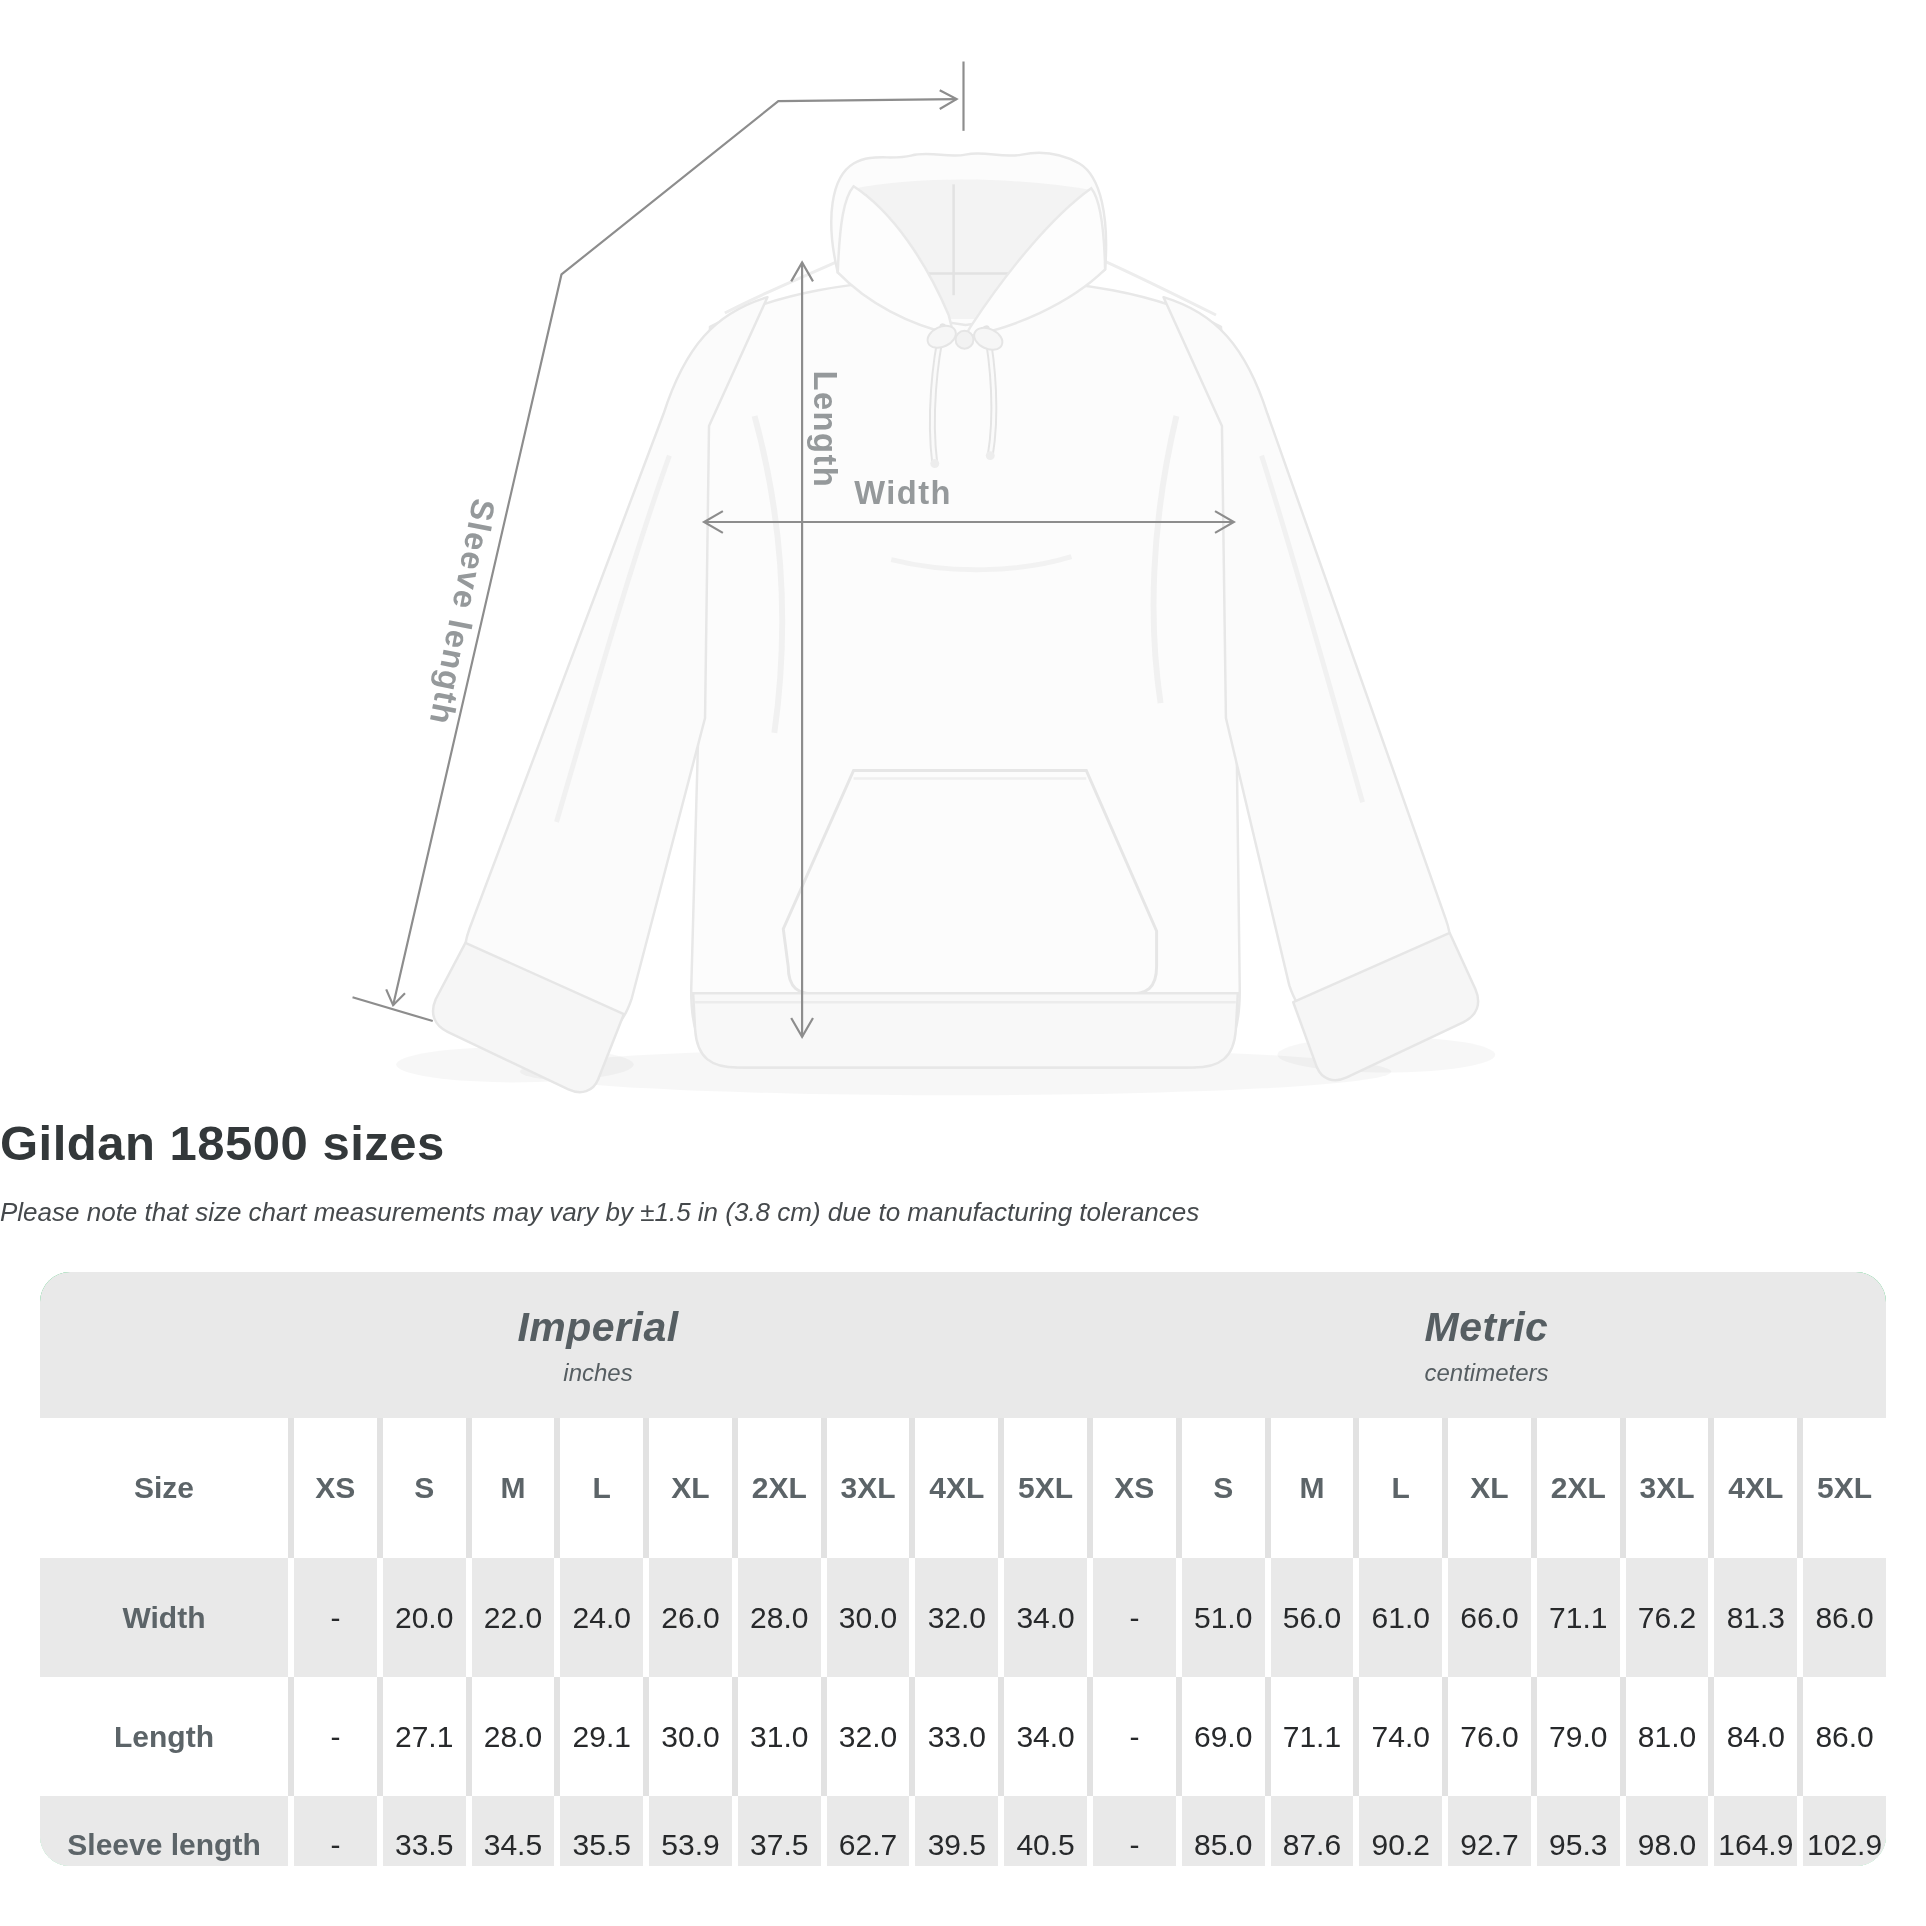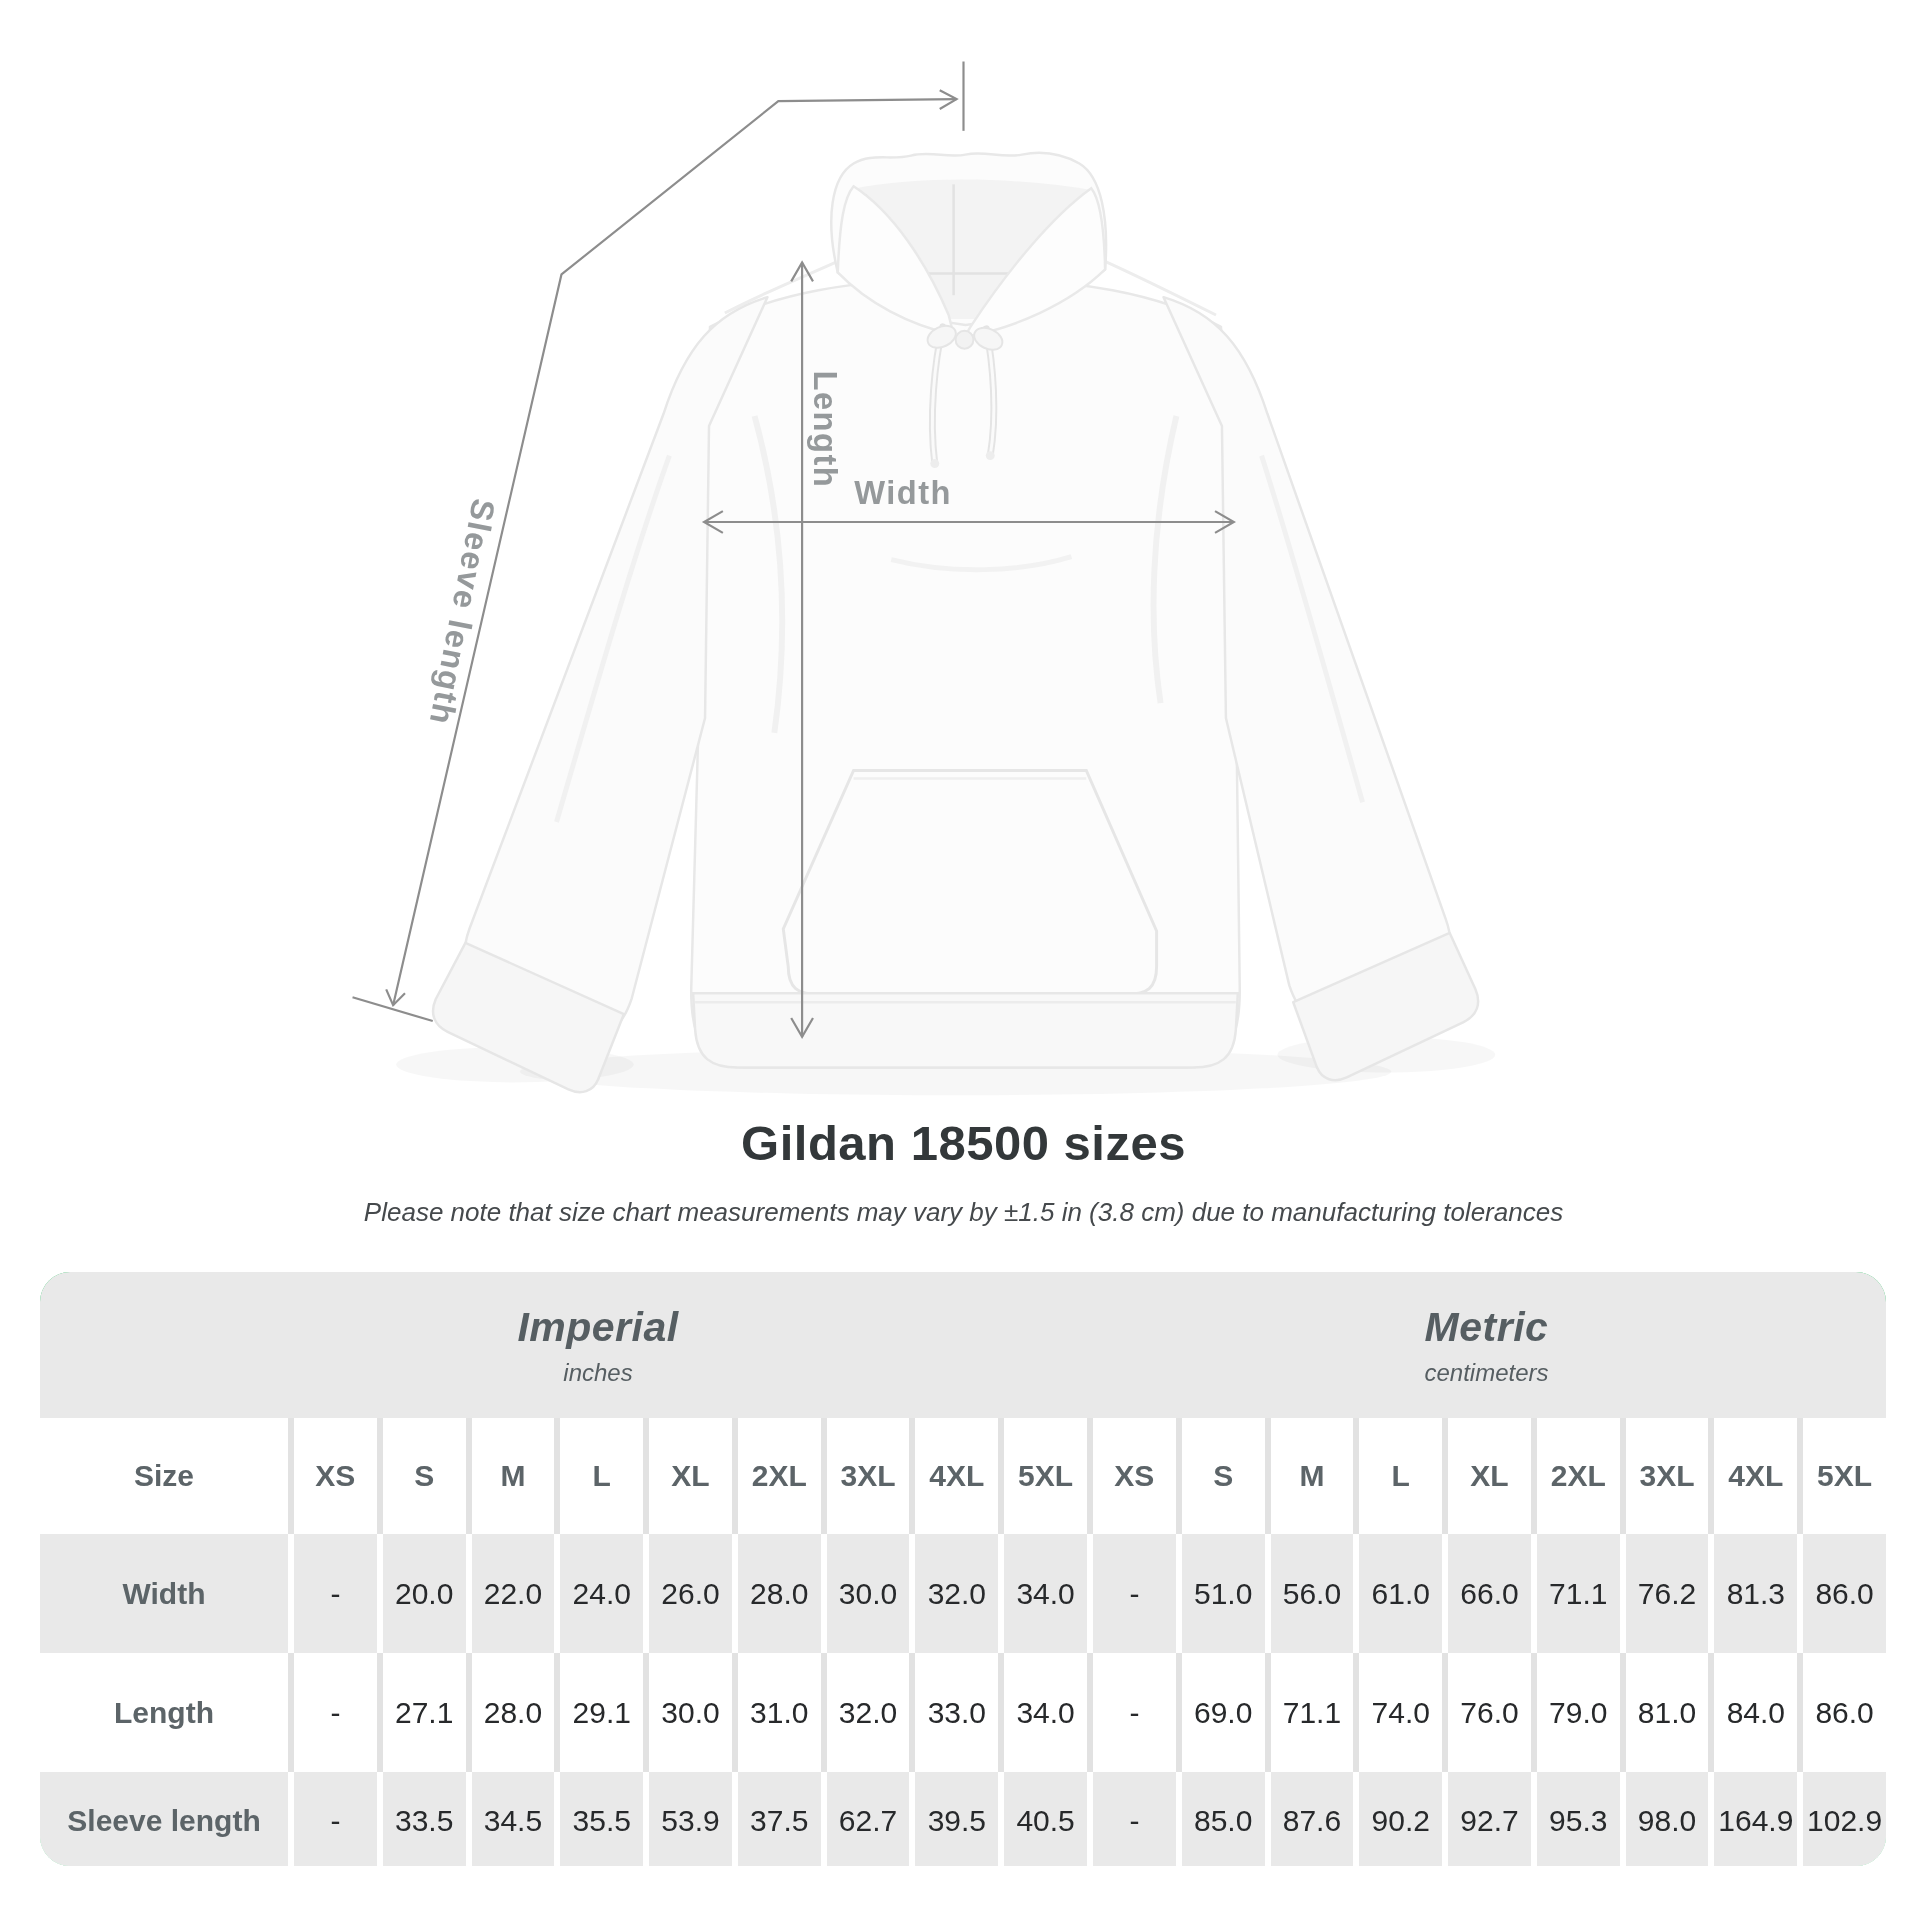--- a/index.html
+++ b/index.html
@@ -3,37 +3,37 @@
 <meta charset="utf-8">
 <style>
   html,body{margin:0;padding:0;background:#ffffff;}
   .page{
     position:relative;width:1927px;height:1927px;background:#ffffff;
     font-family:"Liberation Sans", sans-serif;overflow:hidden;
   }
   svg.diagram{position:absolute;left:0;top:0;display:block;}
   .ann-label{font-family:"Liberation Sans",sans-serif;font-weight:bold;font-size:33px;fill:#95999b;letter-spacing:1.5px;}
 
-  .title-block{position:absolute;left:0;top:1115px;width:100%;text-align:center;}
+  .title-block{position:absolute;left:0;top:1115px;width:100%;text-align:left;}
   .title{font-size:49px;font-weight:bold;color:#33383a;margin:0;letter-spacing:0.5px;}
   .subtitle{font-size:26px;font-style:italic;color:#45494c;margin:26px 0 0;}
 
   .size-table{
     position:absolute;left:40px;top:1272px;width:1846px;height:594px;
     border-radius:30px;overflow:hidden;background:#22c55e;
   }
   .unit-row{height:146px;display:flex;}
   .unit-cell{background:#e9e9e9;display:flex;flex-direction:column;align-items:center;justify-content:center;gap:8px;}
   .unit-cell.imperial{width:1047px;padding-left:69px;box-sizing:border-box;}
   .unit-cell.metric{flex:1;}
   .unit-name{font-size:41px;font-weight:bold;font-style:italic;color:#565e62;letter-spacing:0.5px;}
   .unit-sub{font-size:24px;font-style:italic;color:#565e62;}
 
   .grid-row{display:grid;grid-template-columns:248px repeat(18,1fr);column-gap:6px;}
-  .size-row{height:116px;background:#e2e2e2;}
+  .size-row{height:140px;background:#e2e2e2;}
   .data-row{height:119px;}
   .data-row.gray{background:#ffffff;}
   .data-row.white{background:#e2e2e2;}
   .data-row.last{height:97px;}
   .cell{display:flex;align-items:center;justify-content:center;height:100%;}
   .size-row .cell{background:#ffffff;}
   .data-row.gray .cell{background:#e9e9e9;}
   .data-row.white .cell{background:#ffffff;}
   .head-text{font-weight:bold;font-size:30px;color:#5c6468;}
   .label-cell{font-weight:bold;font-size:30px;color:#5c6468;}

